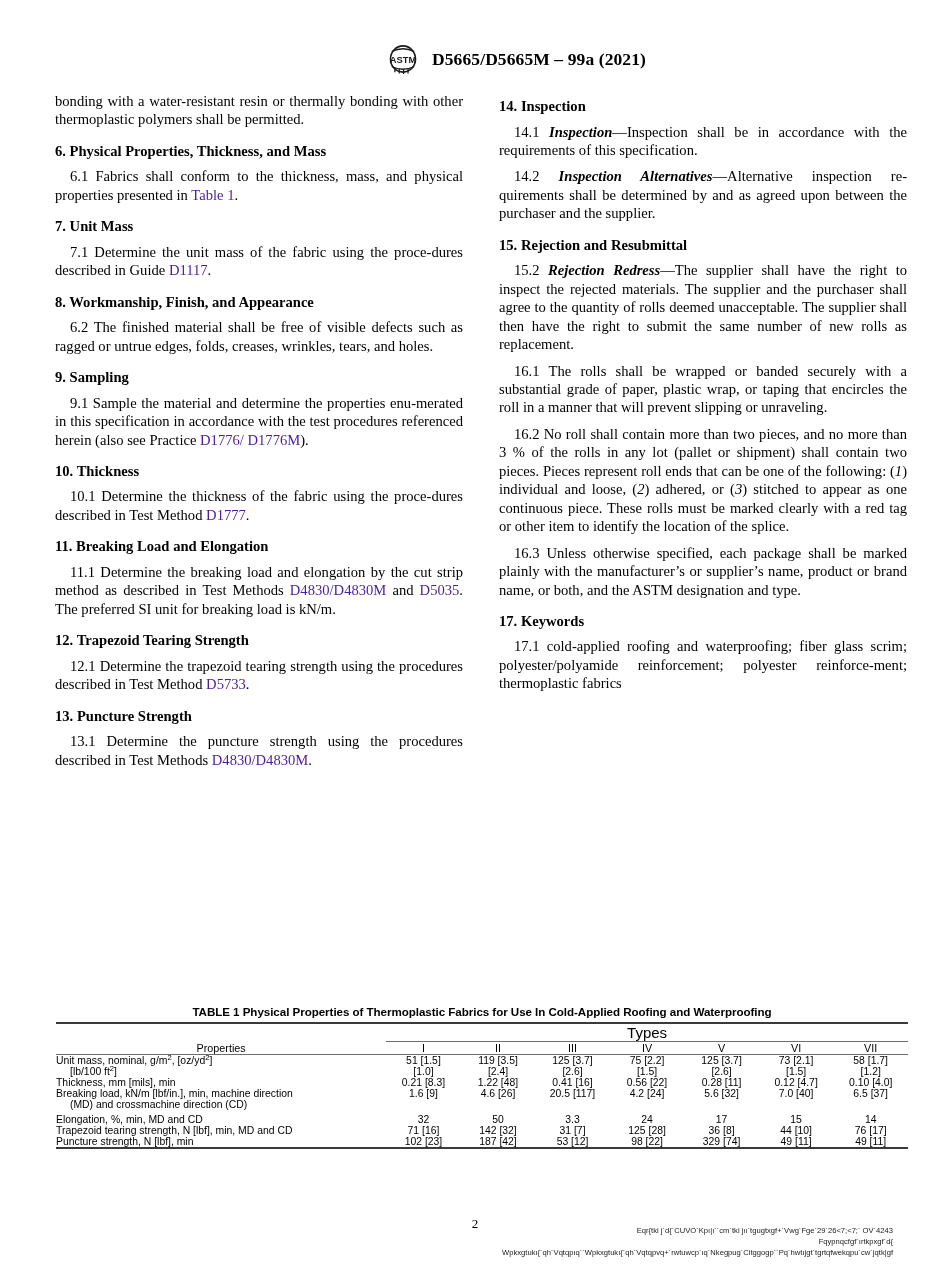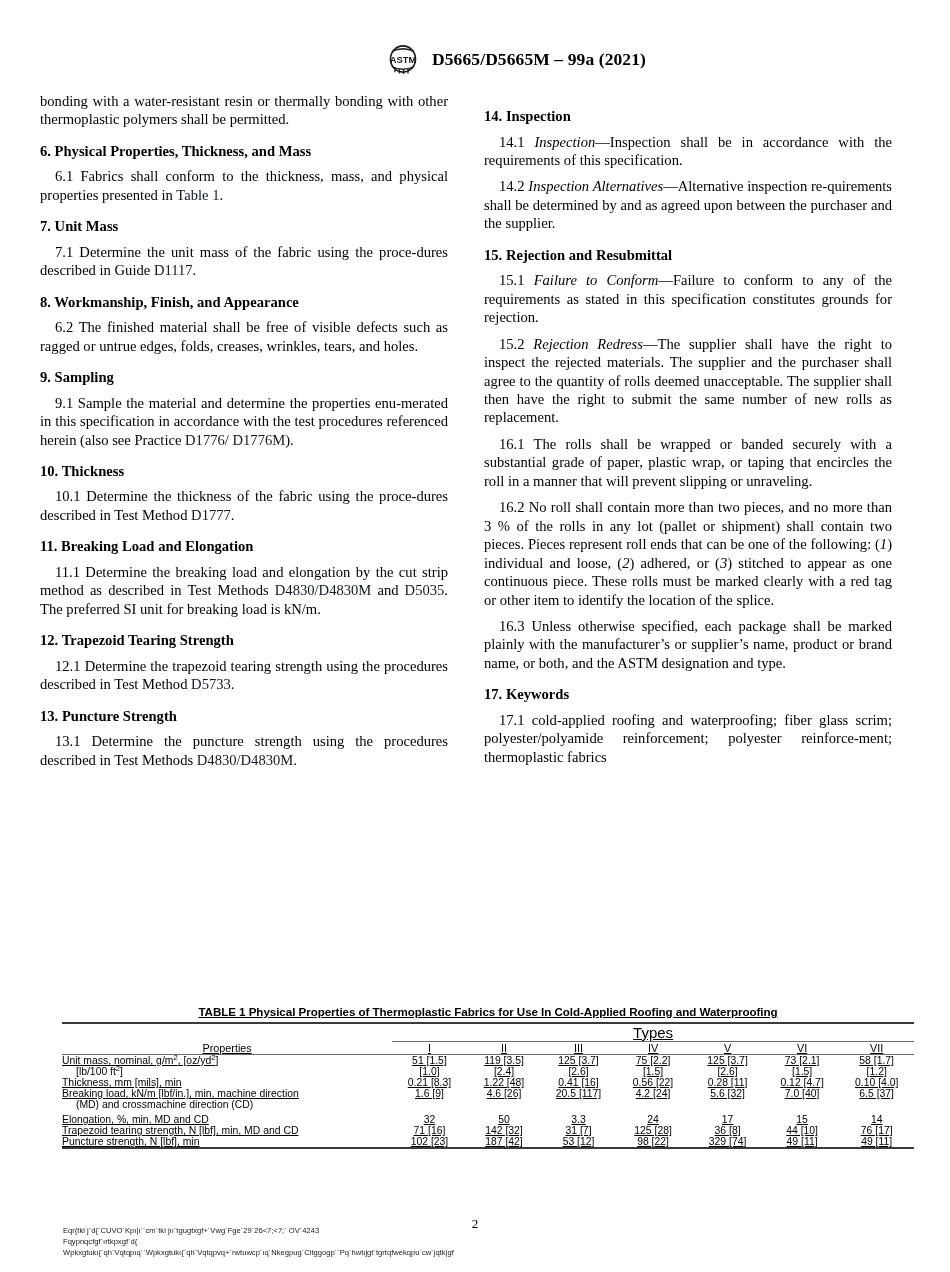--- a/index.html
+++ b/index.html
@@ -19,49 +19,48 @@
     display:flex; align-items:center; justify-content:center; gap:10px;padding-left:40px;
   }
   .astm-logo { width:38px; height:30px; display:block; }
   .header-title {
     font-family:Liberation Serif, serif;
     font-weight:bold; font-size:17.5px; letter-spacing:.1px;
   }
 
   
   .columns {
-    position:absolute; top:92px; left:40px;
+    position:absolute; top:92px; left:55px;
     width:852px;
     display:flex; gap:36px;
   }
   .col { width:408px; }
 
   h2.sec {
     font-family:"Liberation Serif", serif;
     font-weight:bold; font-size:14.6px;
     margin:14px 0 7px 0; line-height:1.2;
   }
-  .col > h2.sec:first-child { margin-top:16px; }
+  .col > h2.sec:first-child { margin-top:6px; }
   p.para {
     font-size:14.6px; line-height:1.265;
     margin:0 0 8px 0;
     text-align:justify; text-justify:inter-word;
     text-indent:15px;
     hyphens:manual;
   }
   p.flow { text-indent:0; }
-  .ref { color:#0f172a; }
-  .it { font-style:italic; }
+  .ref { color:#4c1d95; }
+  .it { font-style:italic;font-weight:bold; }
   .num-it { font-style:italic; }
 
   
   .table-wrap {
-    position:absolute; left:62px; top:1005px; width:852px;
+    position:absolute; left:56px; top:1005px; width:852px;
     font-family:"Liberation Sans", sans-serif;
-    text-decoration:underline;
   }
   .table-caption {
     font-size:11.6px; font-weight:bold; text-align:center;
     margin-bottom:4px; letter-spacing:-.05px;
   }
   table.t1 {
     border-collapse:collapse; width:852px;
     font-size:10.4px;
   }
   table.t1 .rule-top td { border-top:2.1px solid #3a3a3a; padding:0; height:0; font-size:0; }
@@ -88,21 +87,21 @@
 
   
   .page-num {
     position:absolute; top:1216px; left:0; width:950px;
     text-align:center; font-family:"Liberation Serif", serif; font-size:13px;
   }
   .footer-garble {
     position:absolute; left:63px; top:1226px; width:830px;
     font-family:"Liberation Sans", sans-serif;
     font-size:7.6px; line-height:1.42;
-    color:#1a1a1a; white-space:pre;
+    color:#1a1a1a; white-space:pre;text-align:right;
   }
 </style>
 </head>
 <body>
 
 <div class="page">
 
   <div class="header">
     <span>
       <svg class="astm-logo" viewBox="0 0 60 48" xmlns="http://www.w3.org/2000/svg">
@@ -150,21 +149,20 @@
       <p class="para"><span>13.1  Determine the puncture strength using the procedures described in Test Methods </span><span class="ref">D4830/D4830M</span><span>.</span></p>
     </div>
 
     <div class="col">
 
       <h2 class="sec">14.  Inspection</h2>
       <p class="para"><span>14.1  </span><span class="it">Inspection</span><span>—Inspection shall be in accordance with the requirements of this specification.</span></p>
       <p class="para"><span>14.2  </span><span class="it">Inspection Alternatives</span><span>—Alternative inspection re-quirements shall be determined by and as agreed upon between the purchaser and the supplier.</span></p>
 
       <h2 class="sec">15.  Rejection and Resubmittal</h2>
-      <p class="para"><span>15.1  </span><span class="it">Failure to Conform</span><span>—Failure to conform to any of the requirements as stated in this specification constitutes grounds for rejection.</span></p>
       <p class="para"><span>15.2  </span><span class="it">Rejection Redress</span><span>—The supplier shall have the right to inspect the rejected materials. The supplier and the purchaser shall agree to the quantity of rolls deemed unacceptable. The supplier shall then have the right to submit the same number of new rolls as replacement.</span></p>
 
       <p class="para">16.1  The rolls shall be wrapped or banded securely with a substantial grade of paper, plastic wrap, or taping that encircles the roll in a manner that will prevent slipping or unraveling.</p>
       <p class="para"><span>16.2  No roll shall contain more than two pieces, and no more than 3 % of the rolls in any lot (pallet or shipment) shall contain two pieces. Pieces represent roll ends that can be one of the following: (</span><span class="num-it">1</span><span>) individual and loose, (</span><span class="num-it">2</span><span>) adhered, or (</span><span class="num-it">3</span><span>) stitched to appear as one continuous piece. These rolls must be marked clearly with a red tag or other item to identify the location of the splice.</span></p>
       <p class="para">16.3  Unless otherwise specified, each package shall be marked plainly with the manufacturer’s or supplier’s name, product or brand name, or both, and the ASTM designation and type.</p>
 
       <h2 class="sec">17.  Keywords</h2>
       <p class="para">17.1  cold-applied roofing and waterproofing; fiber glass scrim; polyester/polyamide reinforcement; polyester reinforce-ment; thermoplastic fabrics</p>
     </div>
   </div>

